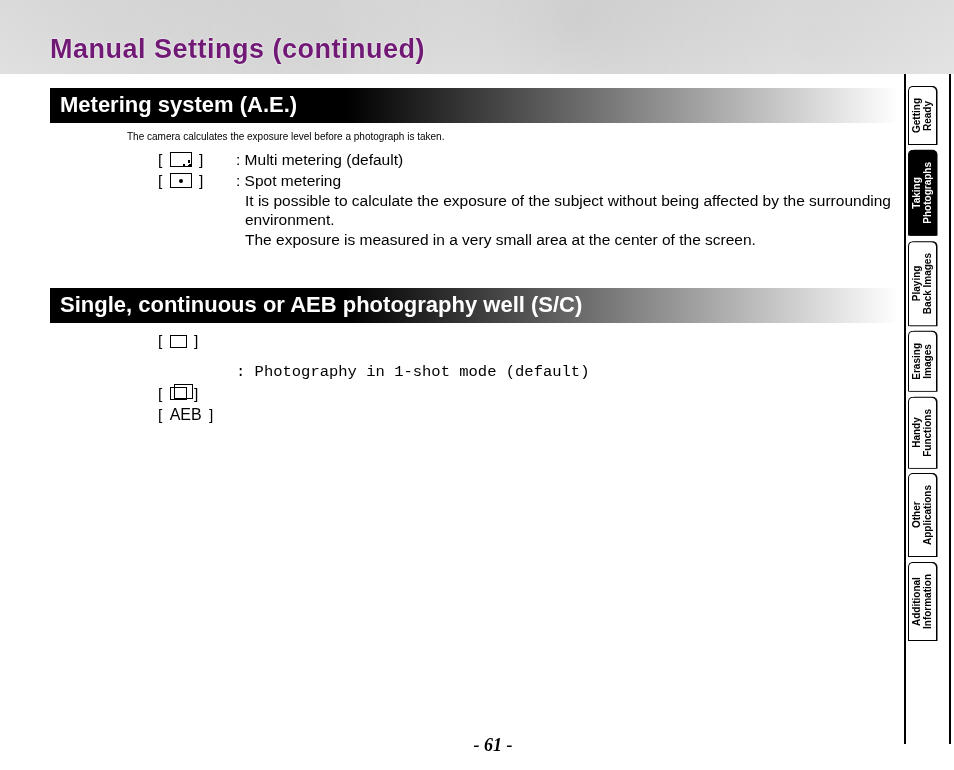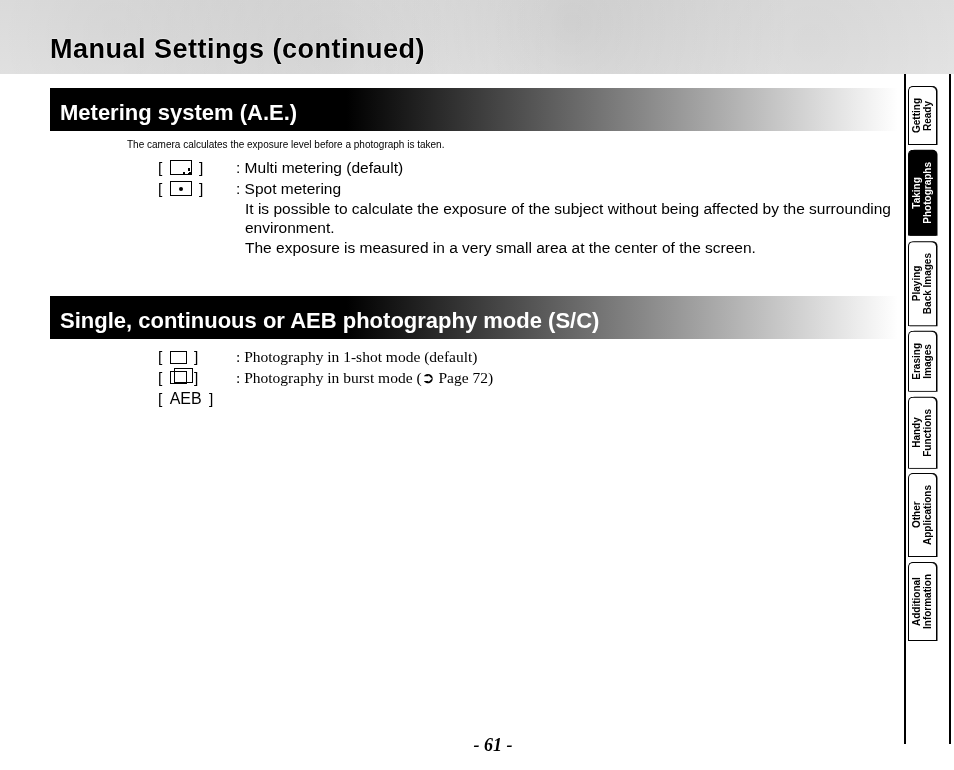--- a/index.html
+++ b/index.html
@@ -5,23 +5,23 @@
   * { margin:0; padding:0; box-sizing:border-box; }
   body { width:954px; height:770px; font-family:Arial,Helvetica,sans-serif; background:#fff; position:relative; }
   .marble { position:absolute; top:0; left:0; width:954px; height:74px;
     background:
       radial-gradient(circle at 12% 40%, rgba(0,0,0,.08) 0, transparent 40%),
       radial-gradient(circle at 35% 65%, rgba(0,0,0,.07) 0, transparent 35%),
       radial-gradient(circle at 60% 30%, rgba(0,0,0,.09) 0, transparent 38%),
       radial-gradient(circle at 85% 55%, rgba(0,0,0,.07) 0, transparent 40%),
       linear-gradient(#e6e6e6,#ececec);
   }
-  .title { position:absolute; top:34px; left:50px; font-family:Arial; font-weight:700; font-size:27px; color:#000000; letter-spacing:.5px; text-shadow:0 0 1px #fff, 0 0 2px #fff; }
+  .title { position:absolute; top:34px; left:50px; font-family:Arial; font-weight:700; font-size:27px; color:#701a75; letter-spacing:.5px; text-shadow:0 0 1px #fff, 0 0 2px #fff; }
   .content { position:absolute; top:88px; left:50px; width:848px; }
-  .section-hdr { background:linear-gradient(to right,#000 0%,#000 35%,#888 70%,#fff 100%); color:#fff; font-weight:700; font-size:22px; padding:12px 10px 5px; font-family:Arial; margin-bottom:8px; }
+  .section-hdr { background:linear-gradient(to right,#000 0%,#000 35%,#888 70%,#fff 100%); color:#fff; font-weight:700; font-size:22px; padding:4px 10px 5px; font-family:Arial; margin-bottom:8px; }
   .intro { font-size:10px; margin:4px 0 8px 77px; font-family:Arial; }
   .defs { margin-left:108px; margin-top:6px; }
   .row { display:flex; font-size:15.5px; line-height:1.28; margin-bottom:1px; }
   .icon-col { width:78px; flex-shrink:0; }
   .icon-col .br { display:inline-flex; align-items:center; gap:3px; }
   .icon-frame { display:inline-block; width:22px; height:15px; border:1.7px solid #000; position:relative; vertical-align:-2px; }
   .multi { background-image:
     radial-gradient(circle,#000 1.2px,transparent 1.3px),
     radial-gradient(circle,#000 1.2px,transparent 1.3px),
     radial-gradient(circle,#000 1.5px,transparent 1.6px),
@@ -37,21 +37,21 @@
   .desc-col { flex:1; }
   .desc-col .t { }
   .desc-col .s { margin-left:9px; }
   .sec2 { margin-top:38px; }
   .page-num { position:absolute; bottom:14px; left:16px; width:954px; text-align:center; font-style:italic; font-weight:700; font-family:"Times New Roman",serif; font-size:18px; }
   .vr1 { position:absolute; top:74px; left:904px; width:1.5px; height:670px; background:#000; }
   .vr2 { position:absolute; top:74px; left:949px; width:1.5px; height:670px; background:#000; }
   .tabs { position:absolute; top:86px; left:908px; width:38px; }
   .tab { writing-mode:vertical-rl; text-orientation:mixed; transform:rotate(180deg); font-size:10px; font-weight:700; text-align:center; display:flex; align-items:center; justify-content:center; padding:11px 3px; line-height:1.05; border:1px solid #000; border-left:none; border-radius:0 0 5px 5px; margin-bottom:5px; background:#fff; color:#000; box-shadow:-1.5px 0 0 #000; }
   .tab.active { background:#000; color:#fff; }
-  .ref { font-family:Liberation Serif, serif; }
+  .ref { font-family:Liberation Mono, monospace;margin-top:32px; }
 </style>
 </head>
 <body>
 
 <div class="marble"></div>
 <div class="title">Manual Settings (continued)</div>
 
 <div class="content">
 
   <div class="section-hdr">Metering system (A.E.)</div>
@@ -72,33 +72,32 @@
       </div>
       <div class="desc-col">
         <div class="t">: Spot metering</div>
         <div class="s">It is possible to calculate the exposure of the subject without being affected by the surrounding environment.</div>
         <div class="s">The exposure is measured in a very small area at the center of the screen.</div>
       </div>
     </div>
   </div>
 
   <div class="sec2">
-    <div class="section-hdr">Single, continuous or AEB photography mode (S/C)</div>
+    <div class="section-hdr">Single, continuous or AEB photography well (S/C)</div>
     <div class="defs">
       <div class="row">
         <div class="icon-col">
           <span class="br">[&nbsp;<span class="single-ic"></span>&nbsp;]</span>
         </div>
         <div class="desc-col ref">: Photography in 1-shot mode (default)</div>
       </div>
       <div class="row">
         <div class="icon-col">
           <span class="br">[&nbsp;<span class="burst-ic"></span>&nbsp;]</span>
         </div>
-        <div class="desc-col ref">: Photography in burst mode (➲ Page 72)</div>
       </div>
       <div class="row">
         <div class="icon-col">
           <span class="br">[&nbsp;<span class="aeb-ic">AEB</span>&nbsp;]</span>
         </div>
       </div>
     </div>
   </div>
 
 </div>

